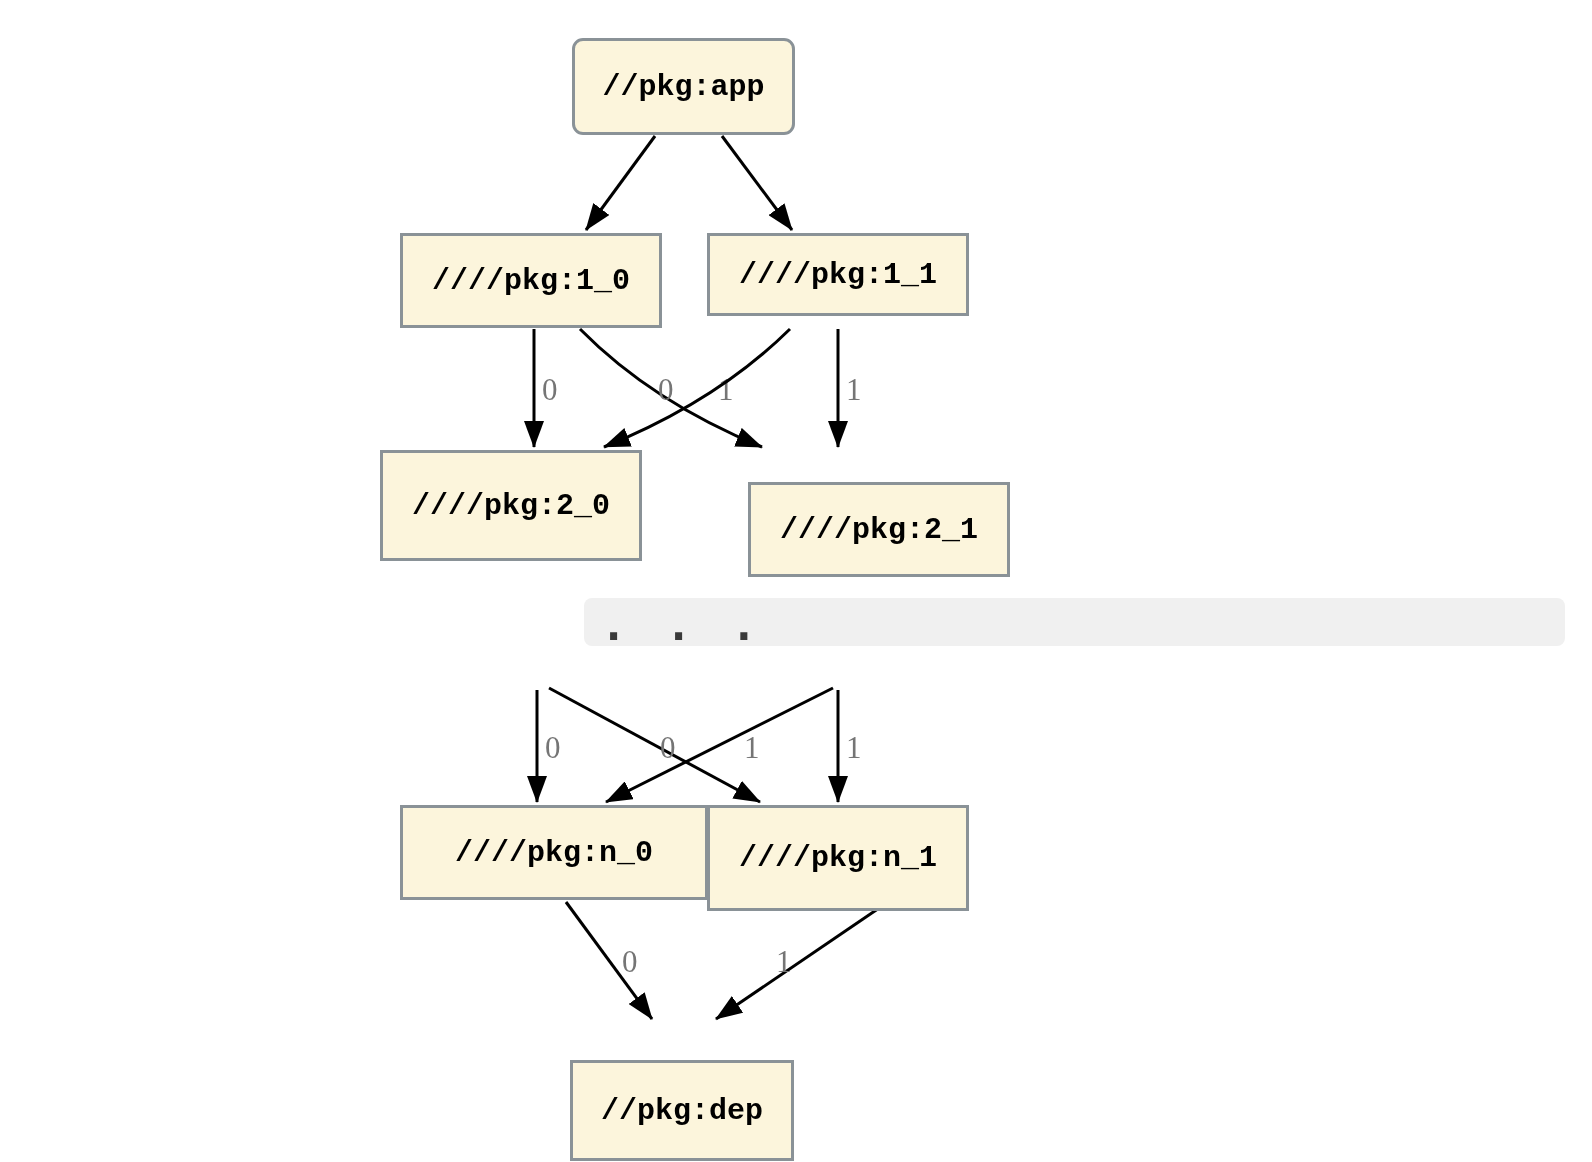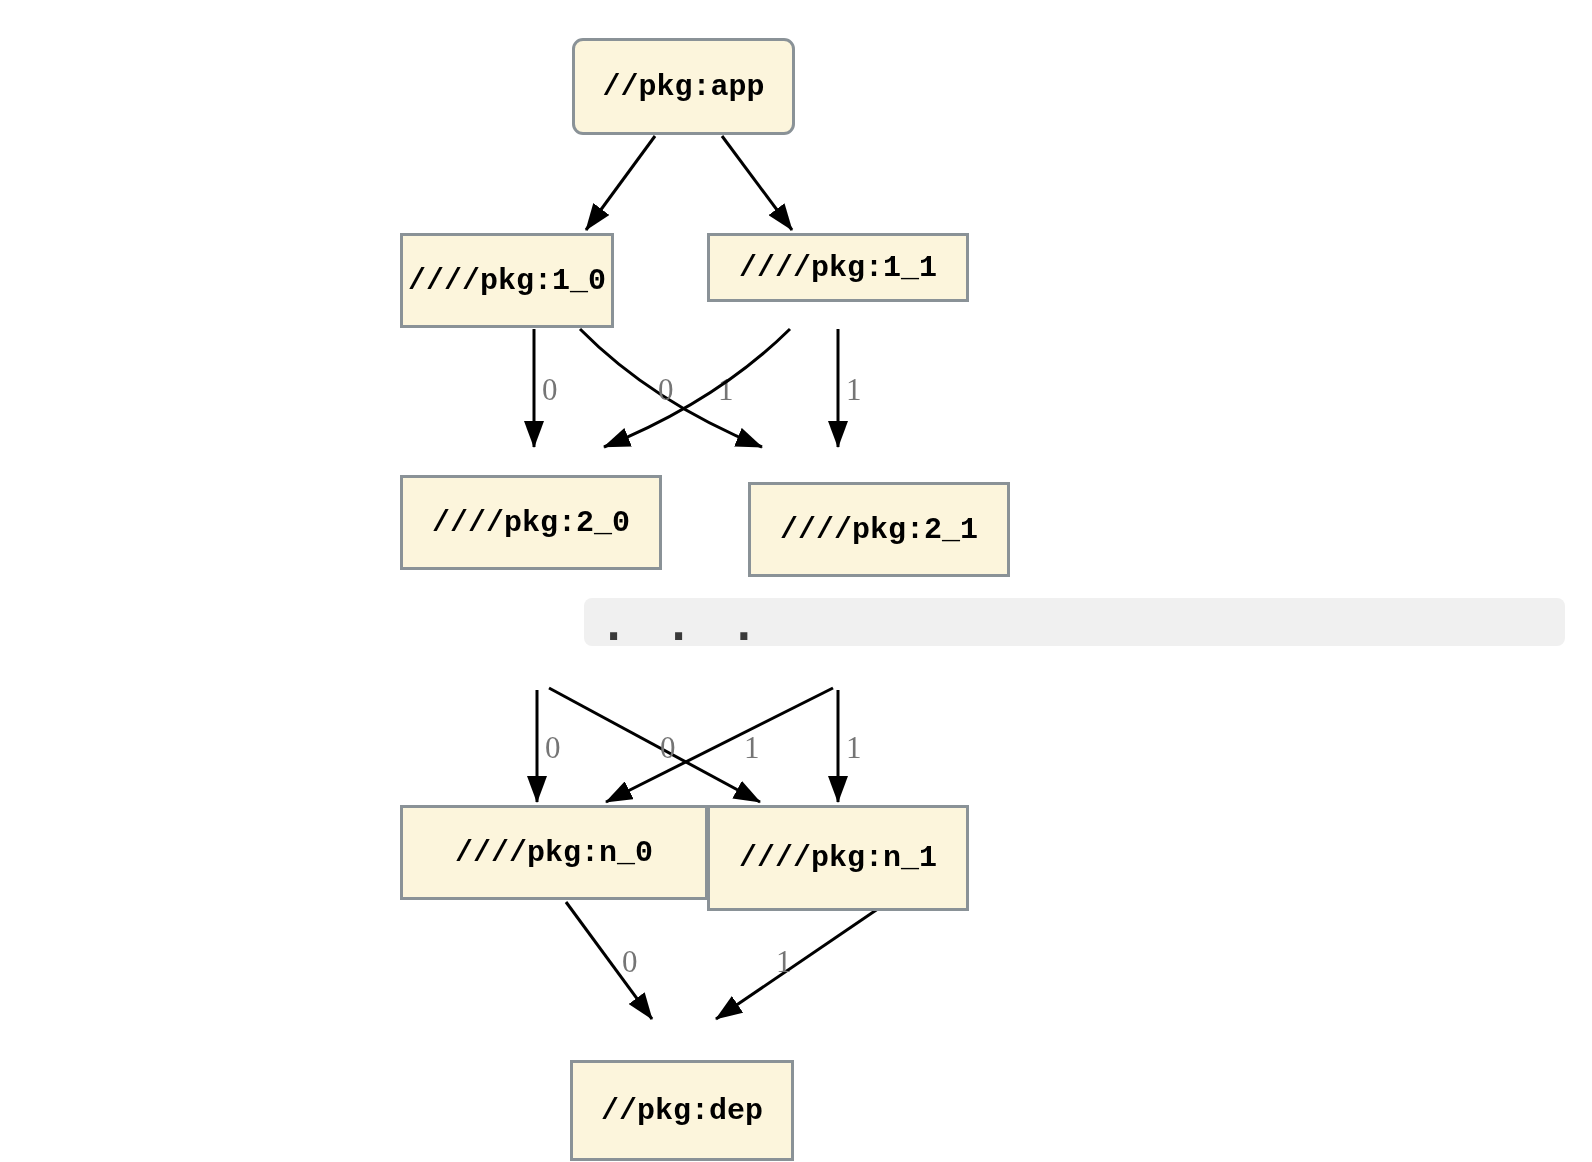--- a/index.html
+++ b/index.html
@@ -84,23 +84,23 @@
       <path d="M838,690 L838,802" class="edge" marker-end="url(#arrowhead)"></path>
       <text x="846" y="758" class="edge-label">1</text>
       <path d="M566,902 L652,1019" class="edge" marker-end="url(#arrowhead)"></path>
       <text x="622" y="972" class="edge-label">0</text>
       <path d="M888,902 L716,1019" class="edge" marker-end="url(#arrowhead)"></path>
       <text x="776" y="972" class="edge-label">1</text>
     </svg>
 
   <div id="nodes-layer">
       <div class="node" style="left: 572px; top: 38px; width: 223px; height: 97px; border-radius: 11px;">//pkg:app</div>
-      <div class="node" style="left: 400px; top: 233px; width: 214px; height: 95px;">////pkg:1_0</div>
-      <div class="node" style="left: 707px; top: 233px; width: 262px; height: 69px;">////pkg:1_1</div>
-      <div class="node" style="left: 400px; top: 450px; width: 262px; height: 95px; margin-top: 25px;">////pkg:2_0</div>
+      <div class="node" style="left: 400px; top: 233px; width: 262px; height: 95px;">////pkg:1_0</div>
+      <div class="node" style="left: 707px; top: 233px; width: 262px; height: 83px;">////pkg:1_1</div>
+      <div class="node" style="left: 380px; top: 450px; width: 262px; height: 111px;">////pkg:2_0</div>
       <div class="node" style="left: 748px; top: 450px; width: 262px; height: 95px; margin-top: 32px;">////pkg:2_1</div>
       <div class="node" style="left: 400px; top: 805px; width: 308px; height: 95px;">////pkg:n_0</div>
       <div class="node" style="left: 707px; top: 805px; width: 262px; height: 106px;">////pkg:n_1</div>
       <div class="node" style="left: 570px; top: 1060px; width: 224px; height: 101px; font-family: Liberation Mono, monospace;">//pkg:dep</div>
     </div>
 
   <div class="band" id="ellipsis-band" style="left: 584px; top: 598px; width: 981px; height: 48px;">
     <span class="dots">. . .</span>
   </div>
 </div>

